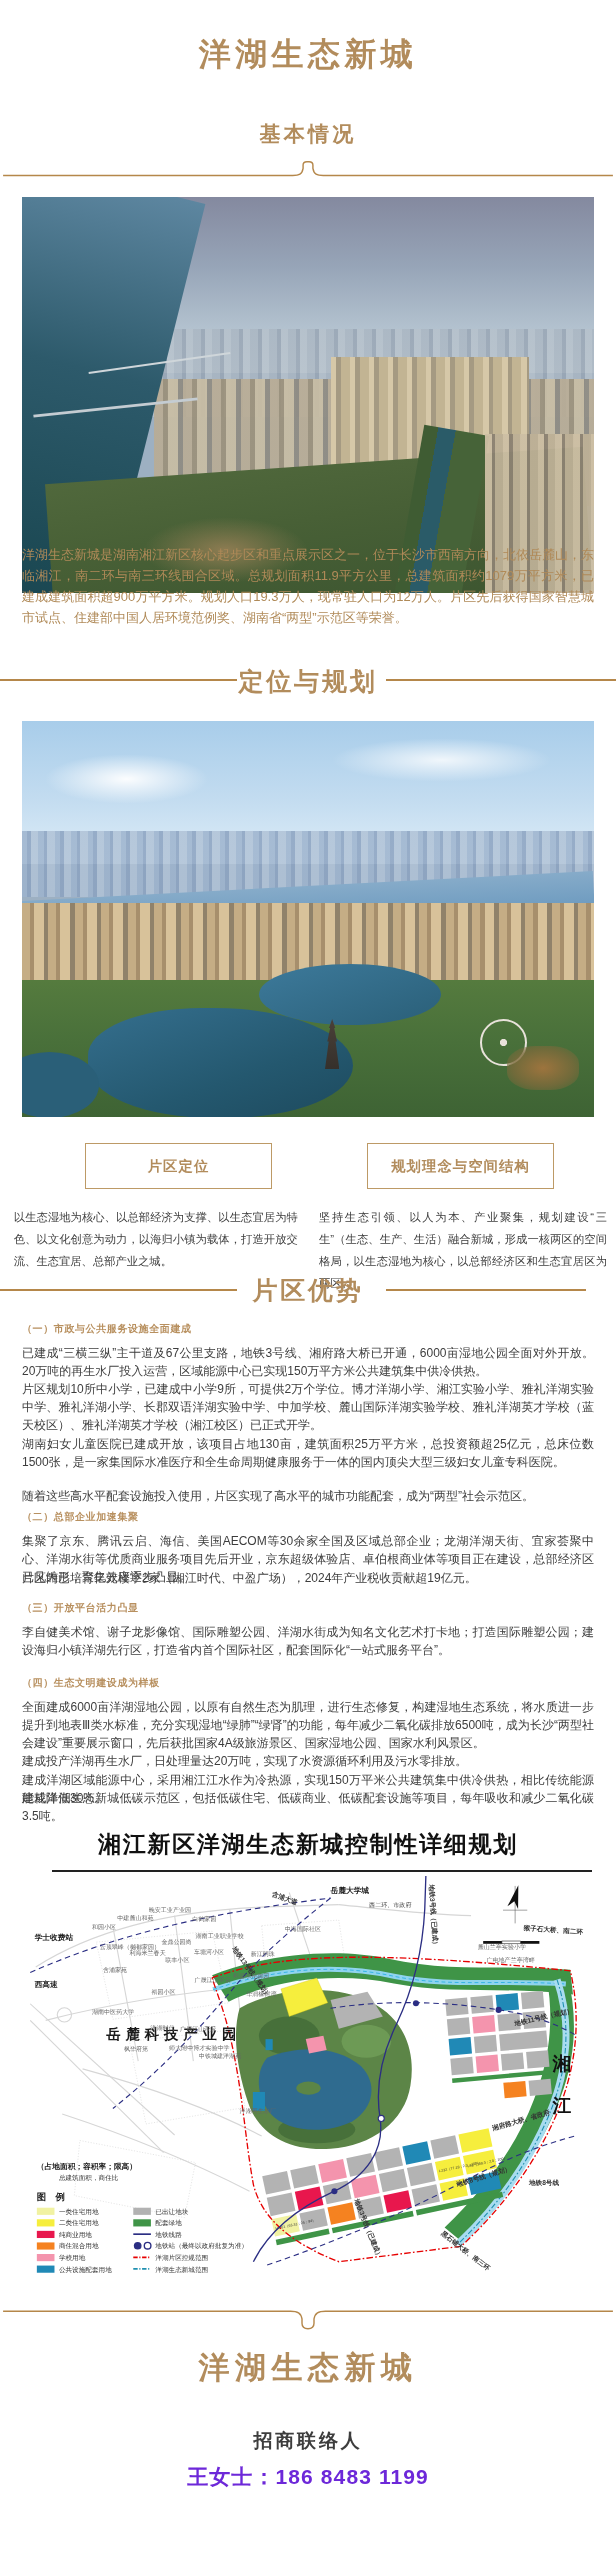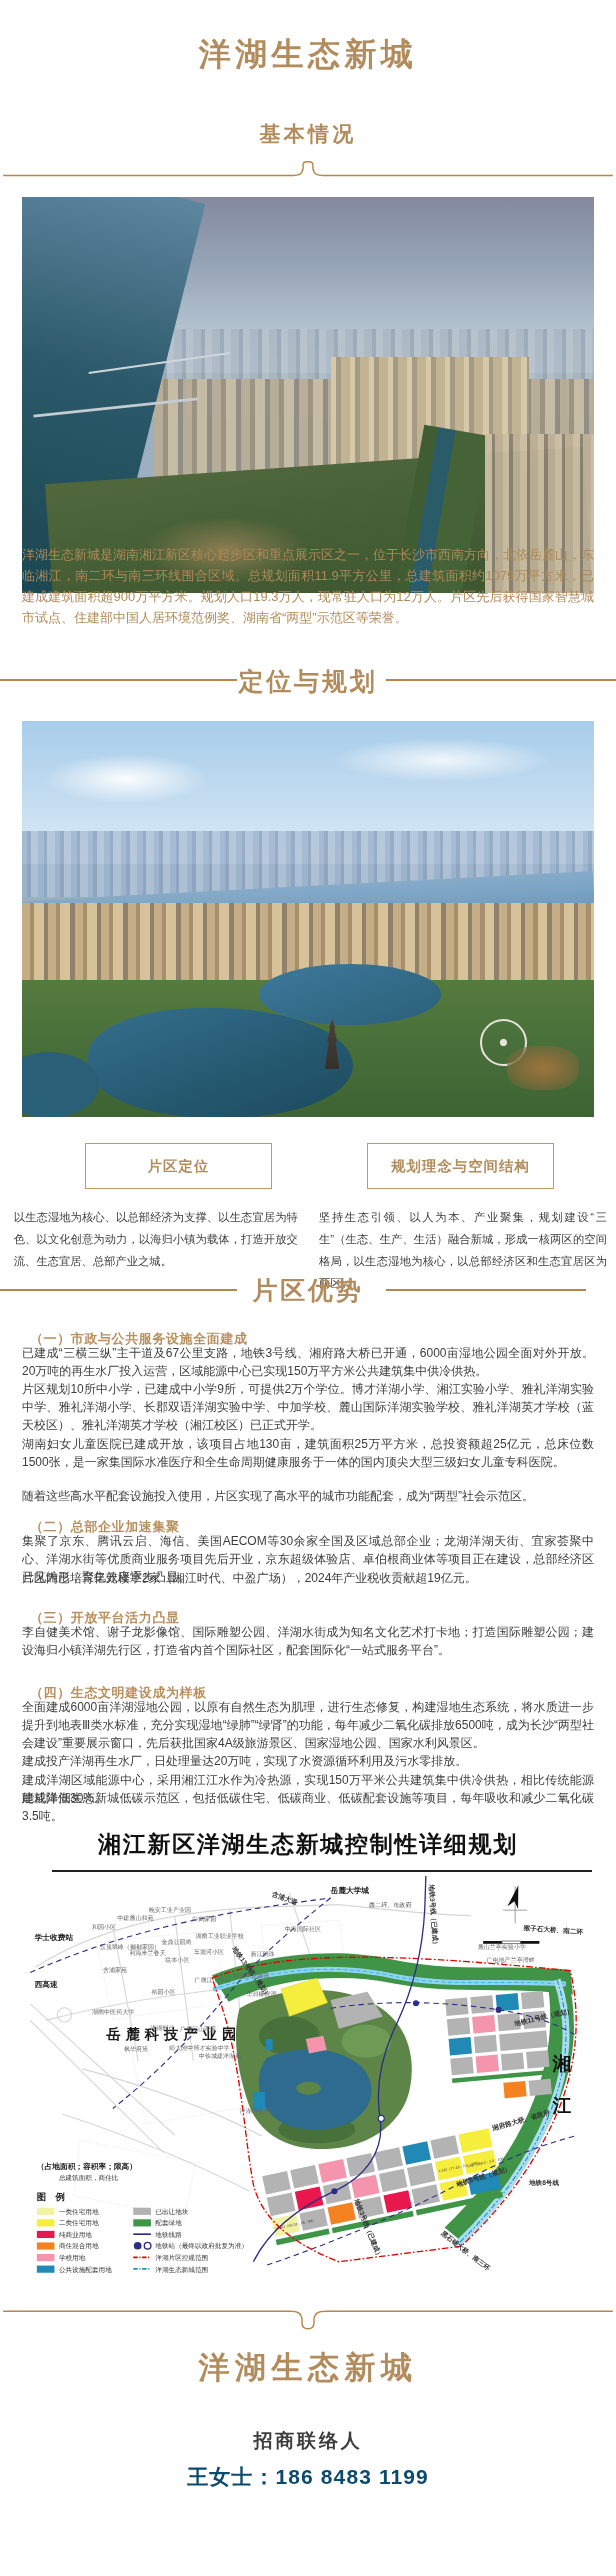--- a/index.html
+++ b/index.html
@@ -15,35 +15,35 @@
   .intro-p{position:absolute;left:22px;top:544px;width:572px;margin:0;
     font-size:13px;line-height:21px;color:#b08a58;text-align:justify;}
   .sec-head{position:absolute;width:616px;text-align:center;font-size:25px;font-weight:bold;
     letter-spacing:2.8px;color:#b28c5c;}
   .sec-line{position:absolute;height:1.7px;background:#b5874a;}
   .def-box{position:absolute;top:1143px;width:187px;height:46px;border:1.1px solid #bd9a66;
     display:flex;align-items:center;justify-content:center;font-size:14.3px;font-weight:bold;
     letter-spacing:1.1px;color:#b28c5c;box-sizing:border-box;}
   .def-col{position:absolute;top:1206px;margin:0;font-size:11.3px;line-height:22px;
     color:#3d3d3d;text-align:justify;}
-  .adv-h{position:absolute;left:22px;width:572px;margin:8px;font-size:13px;font-weight:bold;
+  .adv-h{position:absolute;left:22px;width:572px;margin:0;font-size:10px;font-weight:bold;
     color:#b8905f;letter-spacing:0.6px;}
   .adv-p{position:absolute;left:22px;width:572px;margin:0;font-size:12px;line-height:18px;
     color:#3d3d3d;text-align:justify;}
   .map-title{position:absolute;left:0;top:1829px;width:616px;margin:0;text-align:center;
     font-size:23px;font-weight:bold;letter-spacing:1.7px;color:#111;
     font-family:"Liberation Serif","DejaVu Serif",serif;}
   .map-underline{position:absolute;left:52px;top:1870px;width:540px;height:1.7px;background:#222;}
   .map-svg{position:absolute;left:30px;top:1876px;}
   .footer-title{position:absolute;left:0;top:2347px;width:616px;text-align:center;
     font-size:31px;font-weight:bold;letter-spacing:5.5px;color:#b28c5c;}
   .footer-label{position:absolute;left:0;top:2428px;width:616px;text-align:center;
     font-size:19px;font-weight:bold;letter-spacing:2.8px;color:#3d3d3d;}
   .footer-value{position:absolute;left:0;top:2463px;width:616px;text-align:center;
-    font-size:21px;font-weight:bold;letter-spacing:1.1px;color:#0c4a6e;}
+    font-size:21px;font-weight:bold;letter-spacing:1.1px;color:#6d28d9;}
   
   .mlbl{font-size:11px;fill:#666;}
   .mlbl2{font-size:11px;fill:#444;}
   .mbig{font-size:26px;font-weight:bold;letter-spacing:9px;fill:#1a1a1a;
     font-family:"Liberation Serif","DejaVu Serif",serif;}
   .mbold{font-size:14px;font-weight:bold;fill:#222;font-family:"Liberation Serif","DejaVu Serif",serif;}
   .mroad{font-size:12px;fill:#333;font-weight:bold;}
   .mriver{font-size:34px;font-weight:bold;fill:#111;font-family:"Liberation Serif","DejaVu Serif",serif;}
   .mcode{font-size:6.5px;fill:#333;}
   .lg-t{font-size:12px;fill:#333;}

